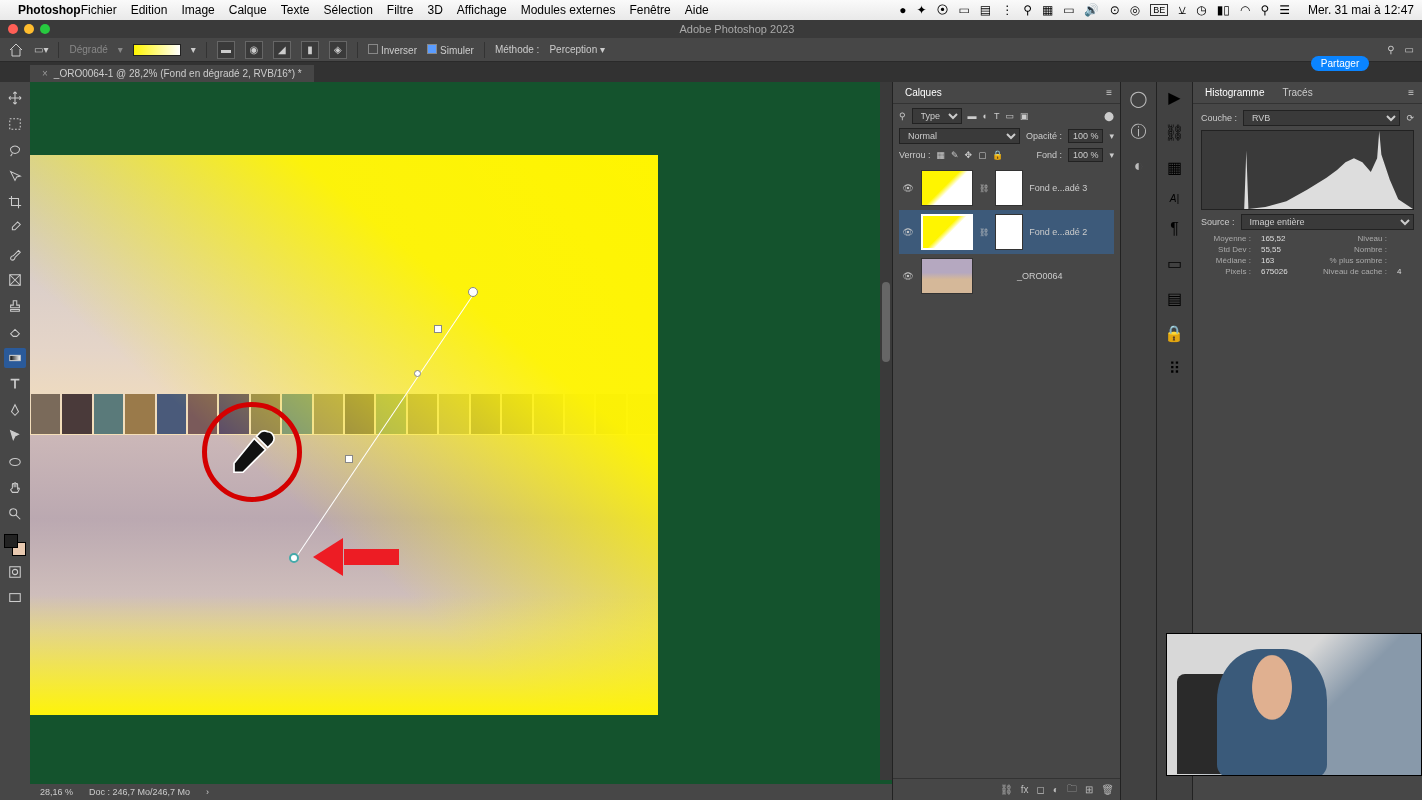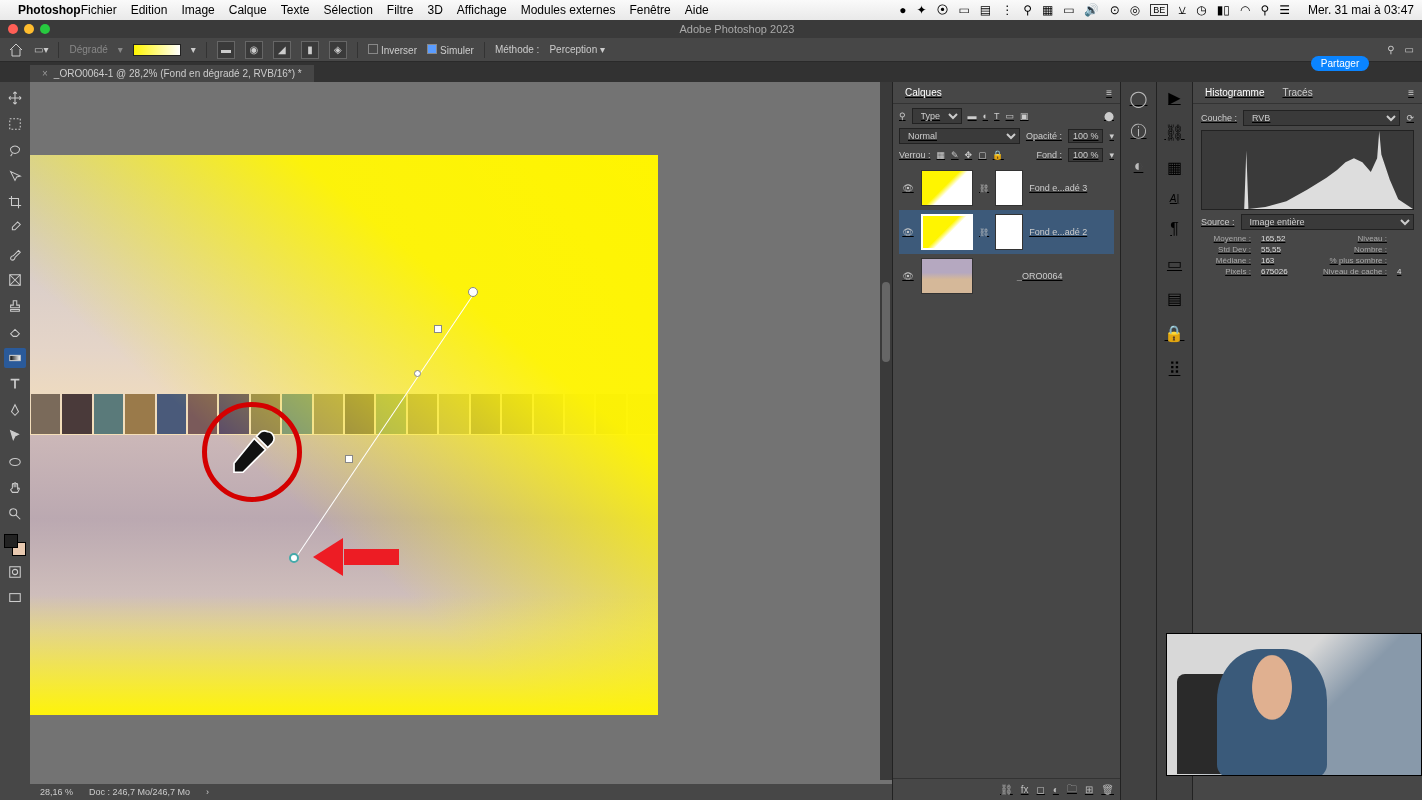--- a/index.html
+++ b/index.html
@@ -40,21 +40,21 @@
 
 .main-area { position: absolute; top: 82px; left: 0; right: 0; bottom: 0; display: flex; }
 .toolbar-left { width: 30px; background: #474747; display: flex; flex-direction: column; align-items: center; padding-top: 6px; gap: 6px; }
 .tool { width: 22px; height: 20px; display: flex; align-items: center; justify-content: center; color: #ccc; font-size: 13px; border-radius: 2px; cursor: pointer; }
 .tool.active { background: #2a5a9a; }
 .tool svg { width: 14px; height: 14px; stroke: #ccc; fill: none; stroke-width: 1.2; }
 .fgbg { position: relative; width: 22px; height: 22px; margin-top: 4px; }
 .fgbg .bg { position: absolute; right: 0; bottom: 0; width: 14px; height: 14px; background: #e8c9b0; border: 1px solid #000; }
 .fgbg .fg { position: absolute; left: 0; top: 0; width: 14px; height: 14px; background: #222; border: 1px solid #000; }
 
-.canvas-wrap { flex: 1; background: #737373; position: relative; overflow: hidden; }
+.canvas-wrap { flex: 1; background: #14532d; position: relative; overflow: hidden; }
 .canvas { position: absolute; left: 0; top: 73px; width: 628px; height: 560px; background: #fff; overflow: hidden; }
 .sky { position: absolute; inset: 0; background: linear-gradient(180deg, #c9c3ca 0%, #e5d5c8 35%, #f5dfb8 50%, #d9c5cf 65%, #c3aeb6 100%); }
 .yellow-overlay { position: absolute; inset: 0; background: linear-gradient(220deg, rgba(255,245,0,1) 0%, rgba(255,245,0,0.95) 28%, rgba(255,245,0,0.3) 50%, rgba(255,245,0,0) 60%); }
 .yellow-bottom { position: absolute; left:0; right:0; bottom:0; height: 120px; background: linear-gradient(0deg, rgba(255,245,0,0.95), rgba(255,245,0,0)); }
 .houses { position: absolute; top: 239px; left: 0; right: 0; height: 40px; display: flex; }
 .houses .h { flex: 1; margin: 0 1px; }
 .water { position: absolute; top: 280px; left: 0; right: 0; bottom: 0; background: linear-gradient(180deg, #c8b4b8 0%, #b8a6ae 30%, #d9c9c0 70%, #e8d6bb 100%); opacity: 0.92; }
 .annot-arrow { position: absolute; top: 456px; left: 283px; width: 86px; height: 38px; }
 .annot-arrow .shaft { position: absolute; top: 11px; right: 0; width: 55px; height: 16px; background: #ed1c24; }
 .annot-arrow .head { position: absolute; top: 0; left: 0; width: 0; height: 0; border-right: 30px solid #ed1c24; border-top: 19px solid transparent; border-bottom: 19px solid transparent; }
@@ -64,21 +64,21 @@
 .grad-square { position: absolute; width: 8px; height: 8px; background: #fff; border: 1px solid #888; }
 .grad-line { position: absolute; background: #fff; transform-origin: top left; }
 
 .key-banner { position: absolute; left: 461px; top: 708px; width: 500px; height: 62px; background: #e8b83c; border-radius: 6px; display: flex; align-items: center; justify-content: center; }
 
 .scroll-v { position: absolute; right: 0; top: 0; bottom: 20px; width: 12px; background: #3a3a3a; }
 .scroll-thumb { position: absolute; top: 200px; width: 8px; left: 2px; height: 80px; background: #666; border-radius: 4px; }
 .status-bar { position: absolute; left: 0; right: 0; bottom: 0; height: 16px; background: #474747; display: flex; align-items: center; gap: 16px; padding: 0 10px; font-size: 9px; color: #ccc; }
 
 
-.right-stack { width: 530px; display: flex; text-decoration: underline; }
+.right-stack { width: 530px; display: flex; }
 .panel-col1 { width: 228px; background: #474747; display: flex; flex-direction: column; border-left: 1px solid #222; }
 .panel-mid { width: 36px; background: #414141; display: flex; flex-direction: column; align-items: center; padding-top: 6px; gap: 14px; border-left:1px solid #222; }
 .panel-mid .mid-icon { width: 20px; height: 20px; color: #bbb; display:flex; align-items:center; justify-content:center; }
 .panel-col2 { width: 36px; background: #414141; display: flex; flex-direction: column; align-items: center; padding-top: 6px; gap: 16px; border-left:1px solid #222; }
 .panel-col3 { flex: 1; background: #474747; border-left: 1px solid #222; display: flex; flex-direction: column; }
 .panel-tab-row { height: 22px; display: flex; align-items: center; font-size: 10px; color: #ccc; padding: 0 8px; gap: 10px; border-bottom: 1px solid #333; }
 .panel-tab-row .tab { padding: 2px 4px; }
 .panel-tab-row .tab.active { color: #fff; }
 .layers-body { flex: 1; padding: 4px 6px; font-size: 9px; color: #ccc; }
 .layers-row { display: flex; align-items: center; gap: 6px; margin-bottom: 4px; }
@@ -136,21 +136,21 @@
     <span>🔊</span>
     <span>⊙</span>
     <span>◎</span>
     <span style="border:1px solid #333;padding:0 2px;font-size:9px;">BE</span>
     <span>⚺</span>
     <span>◷</span>
     <span>▮▯</span>
     <span>◠</span>
     <span>⚲</span>
     <span>☰</span>
-    <span class="mac-clock">Mer. 31 mai à 03:47</span>
+    <span class="mac-clock">Mer. 31 mai à 12:47</span>
   </div>
 </div>
 
 <div class="window-titlebar">
   <div class="traffic-lights">
     <div class="dot red"></div>
     <div class="dot yellow"></div>
     <div class="dot green"></div>
   </div>
   <div class="window-title">Adobe Photoshop 2023</div>

